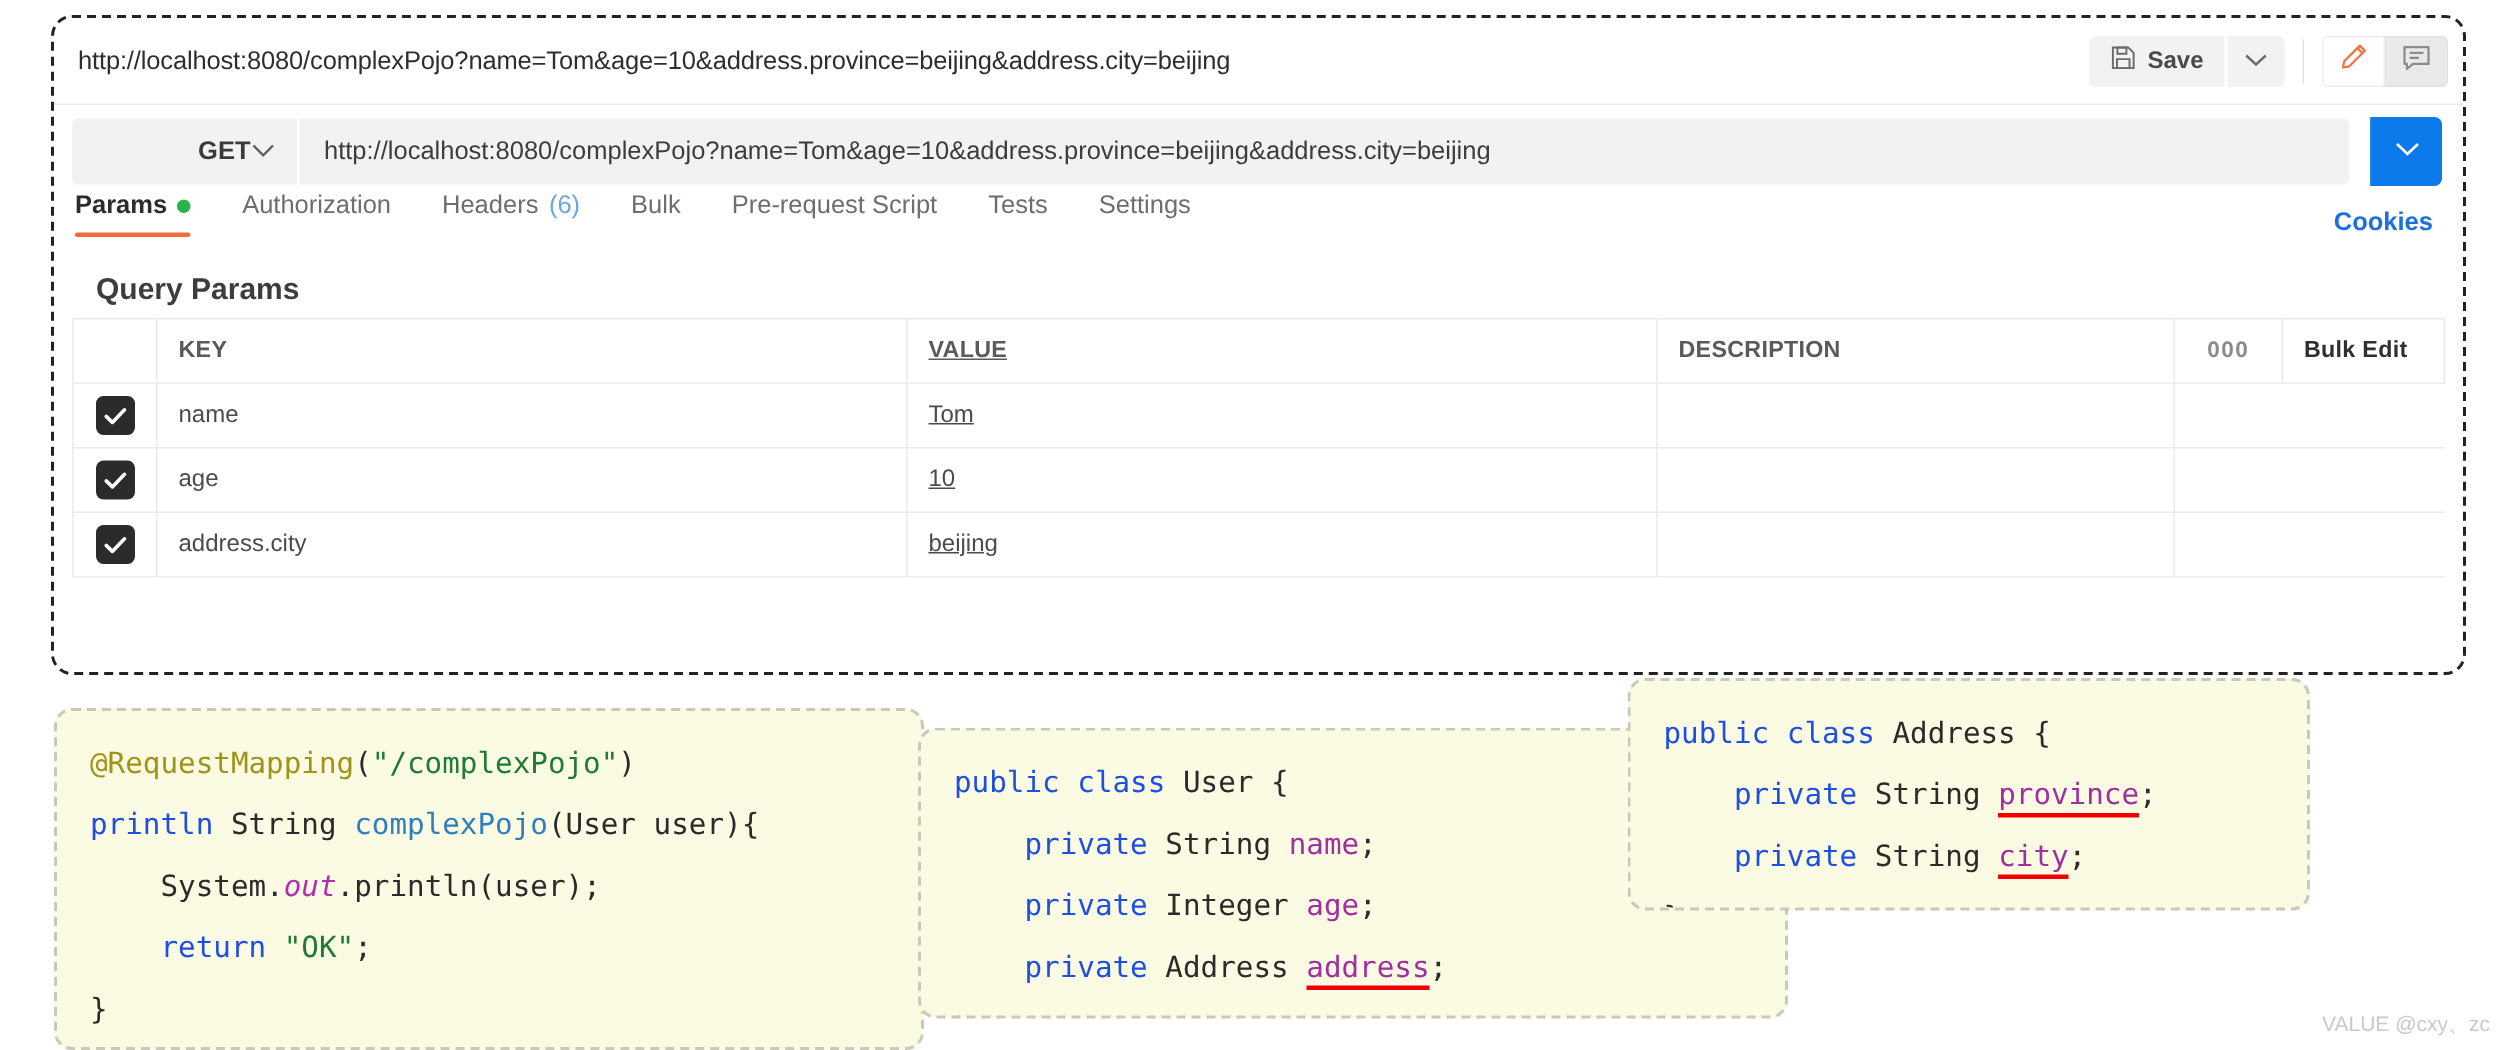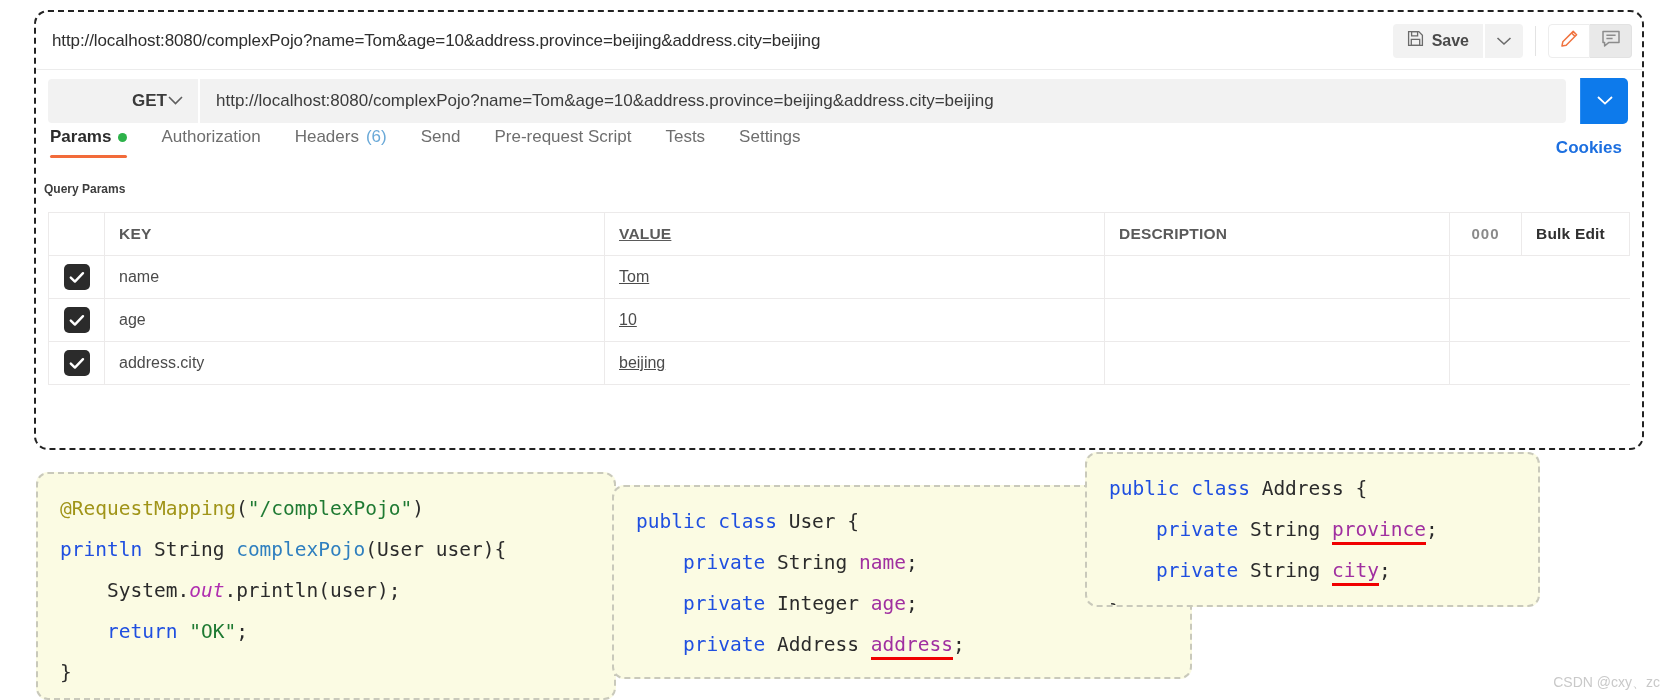--- a/index.html
+++ b/index.html
@@ -140,22 +140,22 @@
   }
   .green-dot { width:9px; height:9px; border-radius:50%; background:#2db24a; display:inline-block; }
   .tab .muted { color:#6aa9d8; }
   .cookies-link {
     margin-left:auto; color:#1c6fe0; font-size:17px; font-weight:600; cursor:pointer;
     white-space: nowrap;
   }
 
   
   .qp-label {
-    position:absolute; left:8px; top:170px;
-    font-size:12px; color:#3d3d3d; font-weight:600;
+    position:absolute; left:28px; top:170px;
+    font-size:20px; color:#3d3d3d; font-weight:600;
   }
   table.params {
     position:absolute; left:12px; top:200px;
     width: calc(100% - 24px);
     border-collapse: collapse;
     table-layout: fixed;
   }
   table.params th, table.params td {
     border: 1px solid #eceaea;
     height: 43px;
@@ -294,21 +294,21 @@
         <span class="green-dot"></span>
       </div>
       <div class="tab">
         <span>Authorization</span>
       </div>
       <div class="tab">
         <span>Headers</span>
         <span class="muted">(6)</span>
       </div>
       <div class="tab">
-        <span>Send</span>
+        <span>Bulk</span>
       </div>
       <div class="tab">
         <span>Pre-request Script</span>
       </div>
       <div class="tab">
         <span>Tests</span>
       </div>
       <div class="tab">
         <span>Settings</span>
       </div>
@@ -379,15 +379,15 @@
     <span class="k-kw">private</span> <span class="k-plain">String</span> <span class="k-field">name</span><span class="k-plain">;</span>
     <span class="k-kw">private</span> <span class="k-plain">Integer</span> <span class="k-field">age</span><span class="k-plain">;</span>
     <span class="k-kw">private</span> <span class="k-plain">Address</span> <span class="k-field u-red">address</span><span class="k-plain">;</span>
 <span class="k-plain">}</span></div>
 
   <div class="code-card" id="card-address"><span class="k-kw">public class</span> <span class="k-plain">Address</span> <span class="k-plain">{</span>
     <span class="k-kw">private</span> <span class="k-plain">String</span> <span class="k-field u-red">province</span><span class="k-plain">;</span>
     <span class="k-kw">private</span> <span class="k-plain">String</span> <span class="k-field u-red">city</span><span class="k-plain">;</span>
 <span class="k-plain">}</span></div>
 
-  <div class="watermark">CSDN @cxy、zc</div>
+  <div class="watermark">VALUE @cxy、zc</div>
 
 </div>
 
 </body></html>

